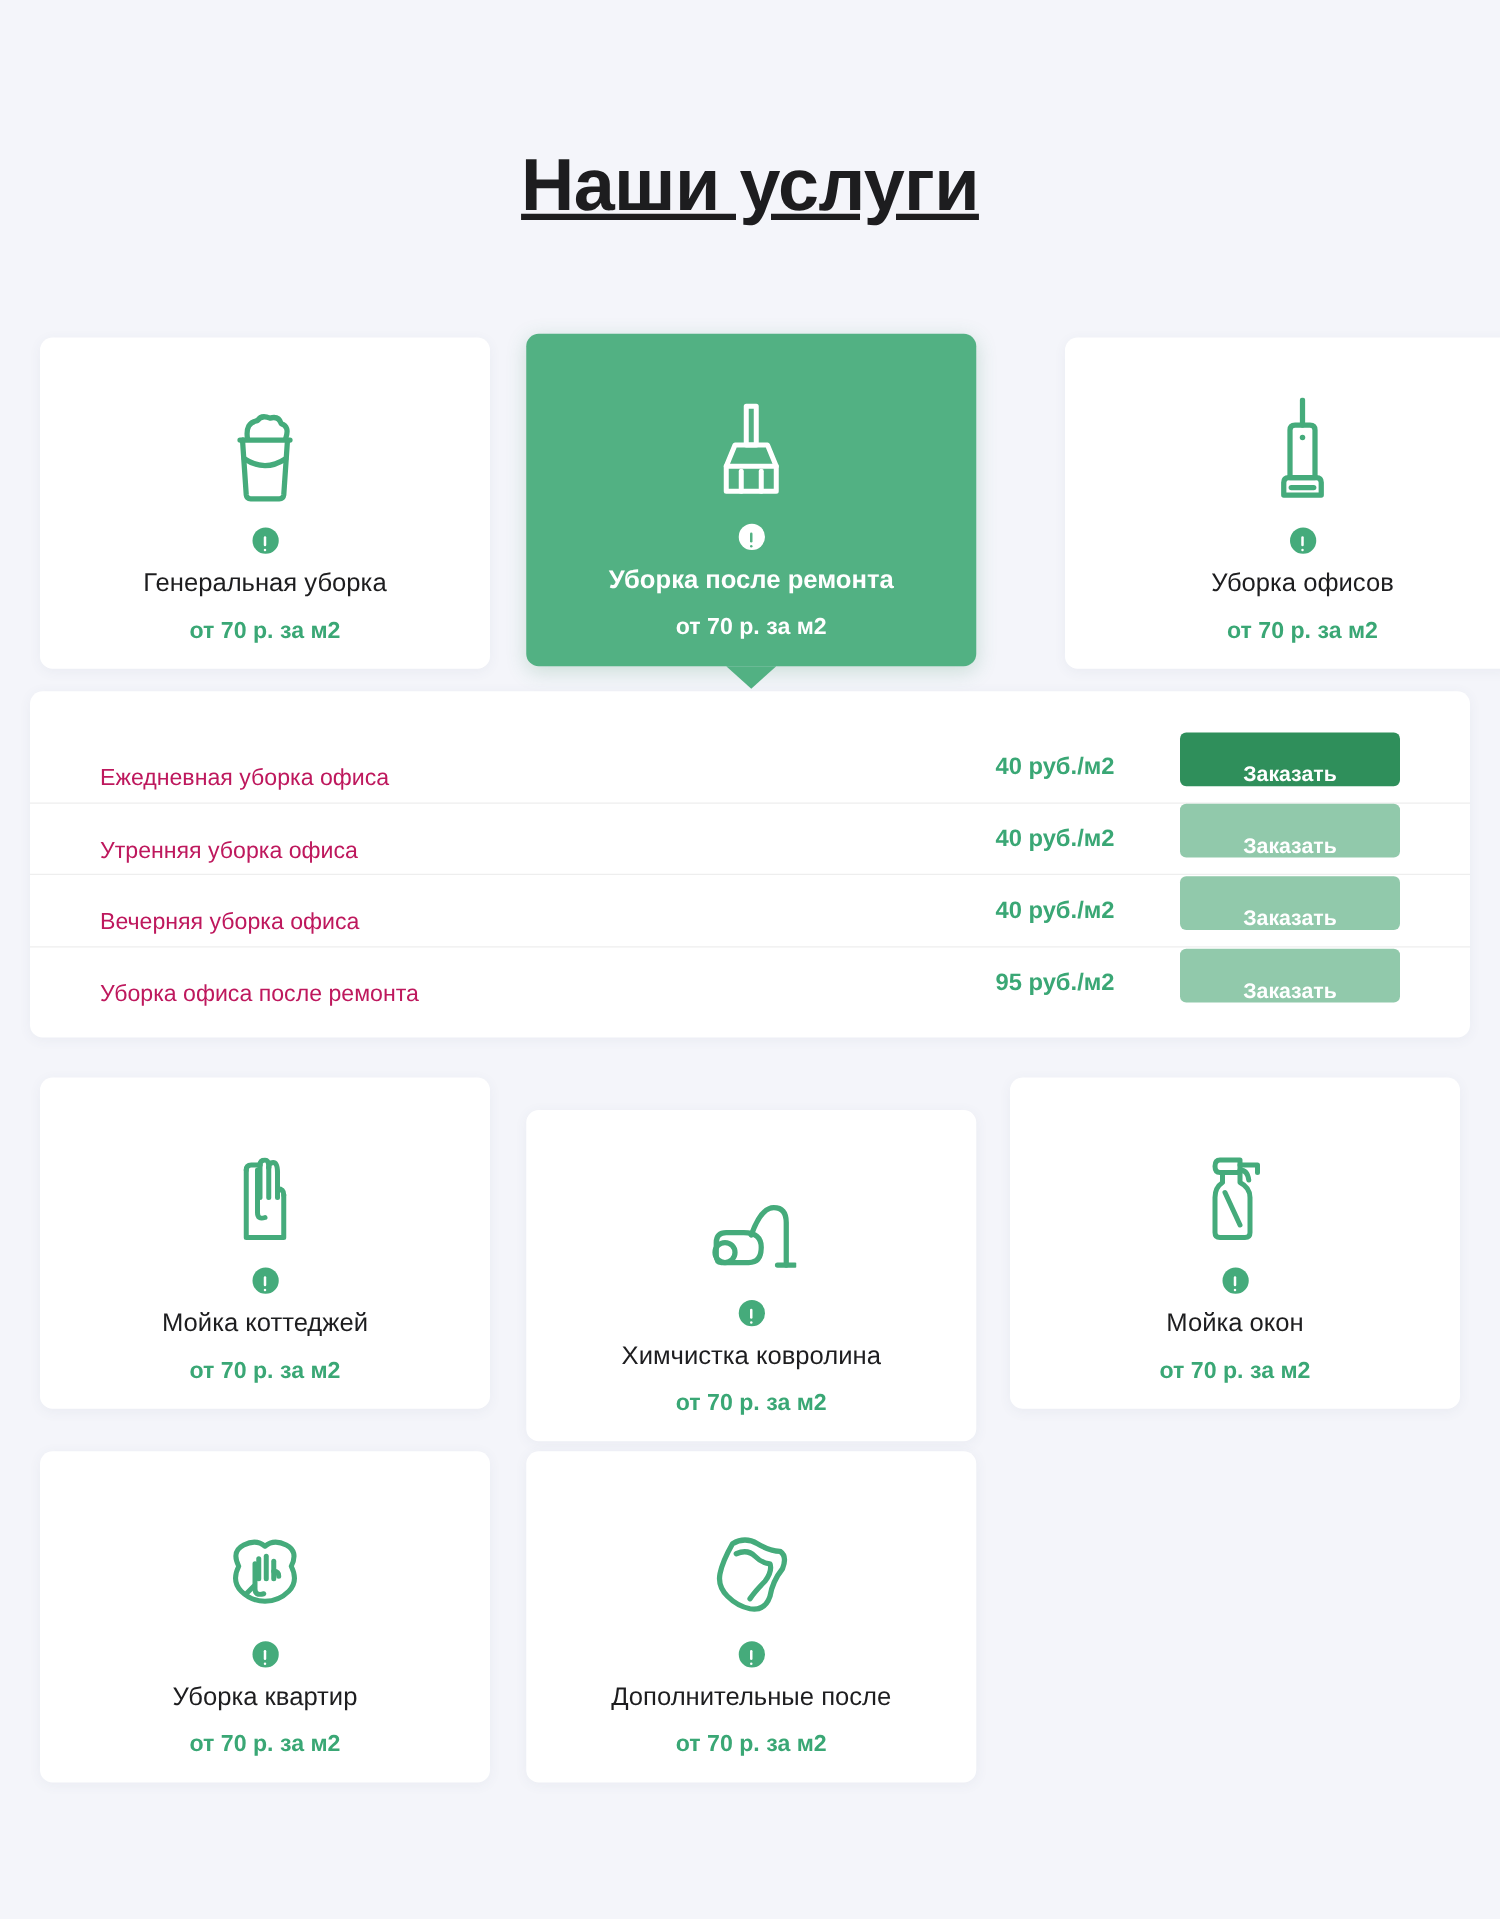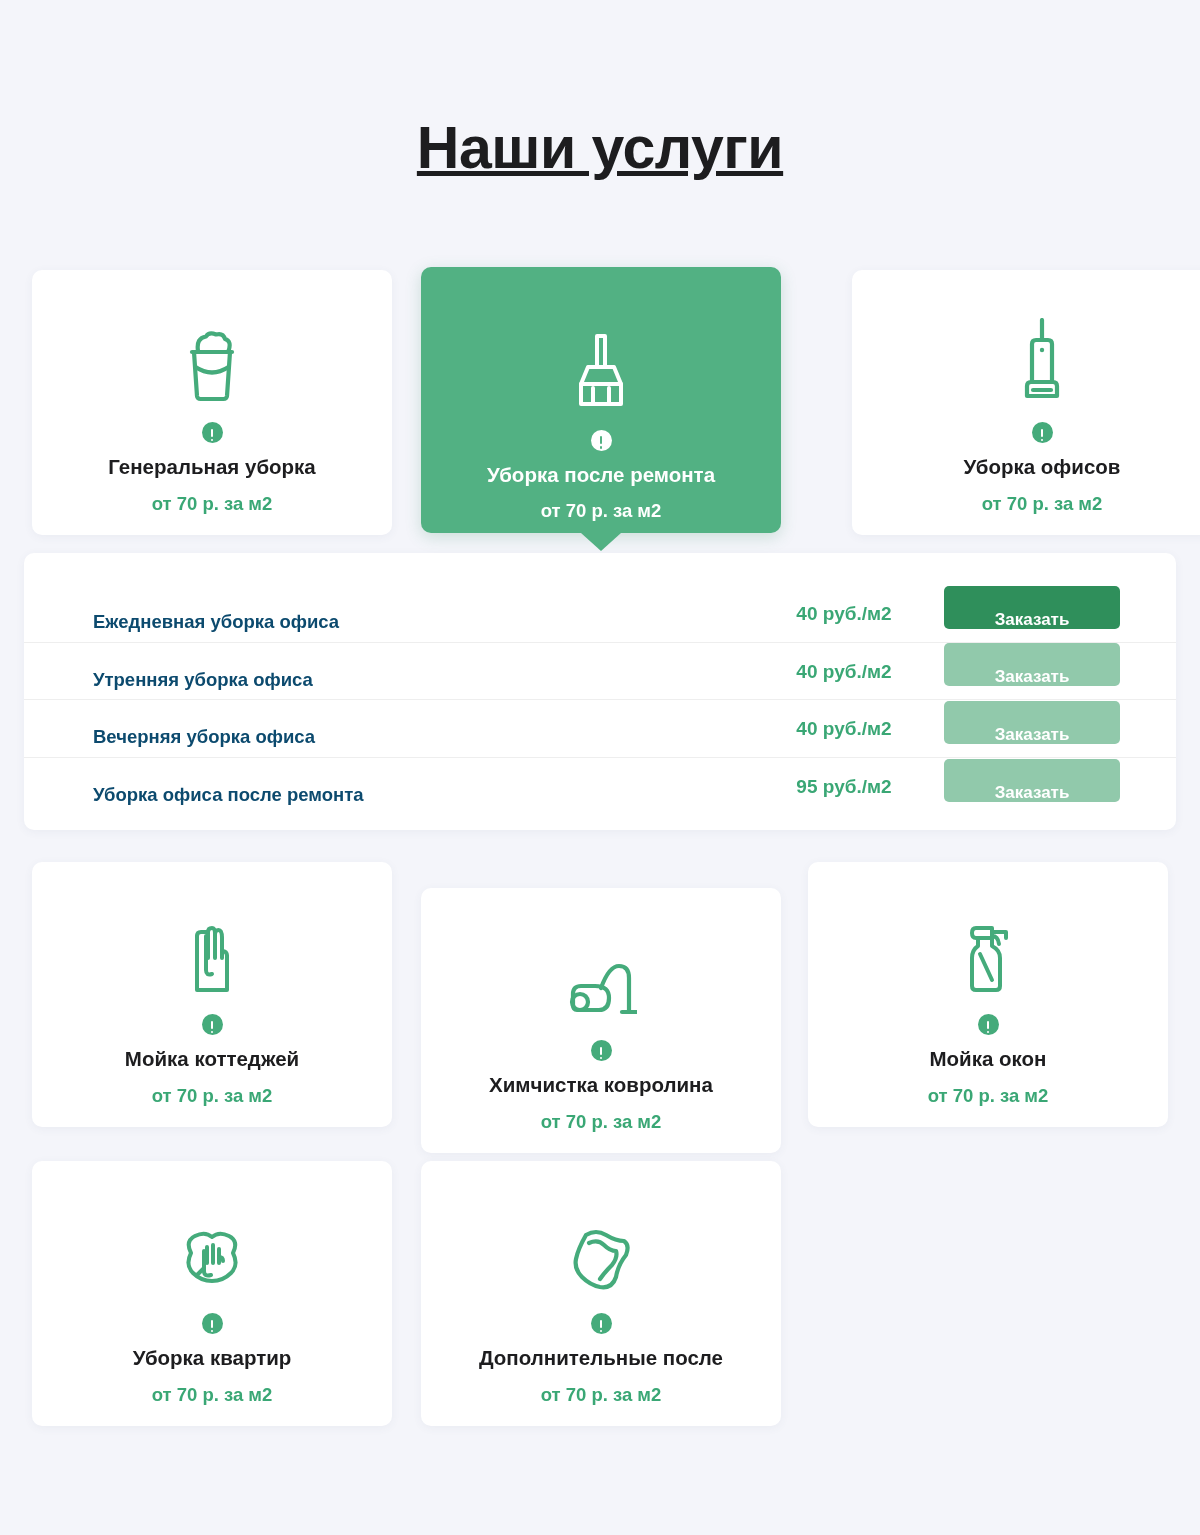--- a/index.html
+++ b/index.html
@@ -117,21 +117,21 @@
     background: #ffffff;
   }
   .card.active .badge .bang,
   .card.active .badge .bang::after {
     background: #52b183;
   }
 
   .card-title {
     margin-top: 11px;
     font-size: 20.5px;
-    font-weight: bold;
+    font-weight: normal;
     color: #1d1d1f;
     text-align: center;
     line-height: 1.25;
   }
   .card.active .card-title {
     color: #ffffff;
     font-weight: bold;
   }
 
   .card-price {
@@ -165,27 +165,26 @@
     align-items: center;
     padding: 0 56px 0 56px;
     border-bottom: 1px solid #eeeeee;
   }
   .price-row:last-child {
     border-bottom: none;
   }
 
   .price-name {
     font-size: 18.5px;
-    font-weight: bold;
-    color: #0c4a6e;
+    font-weight: normal;
+    color: #be185d;
     flex: 1;
     line-height: 1.2;
     position: relative;
     top: 9px;
-    margin-left: 13px;
   }
 
   .price-value {
     font-size: 19px;
     font-weight: bold;
     color: #3aa775;
     width: 200px;
     text-align: center;
     position: relative;
     top: 1px;
@@ -207,21 +206,21 @@
     line-height: 43px;
     padding: 12px;
     text-align: center;
   }
   .order-btn.primary {
     background: #2f8f5b;
   }
 
   
   .pos-r1c1 { left: 32px;  top: 270px; }
-  .pos-r1c2 { left: 421px; top: 267px; justify-content: center; }
+  .pos-r1c2 { left: 421px; top: 267px; }
   .pos-r1c3 { left: 852px; top: 270px; padding-left: 20px; }
 
   .card.mid { height: 265px; }
   .pos-r2c1 { left: 32px;  top: 862px; }
   .pos-r2c2 { left: 421px; top: 888px; }
   .pos-r2c3 { left: 808px; top: 862px; }
 
   .pos-r3c1 { left: 32px;  top: 1161px; }
   .pos-r3c2 { left: 421px; top: 1161px; }
 </style>

